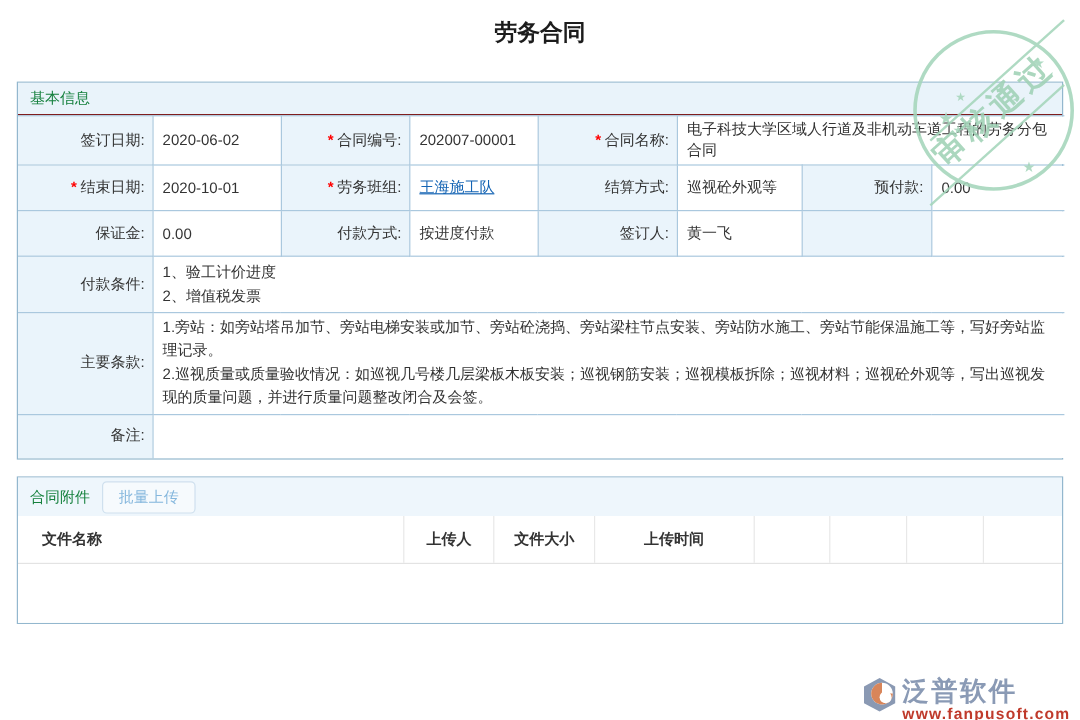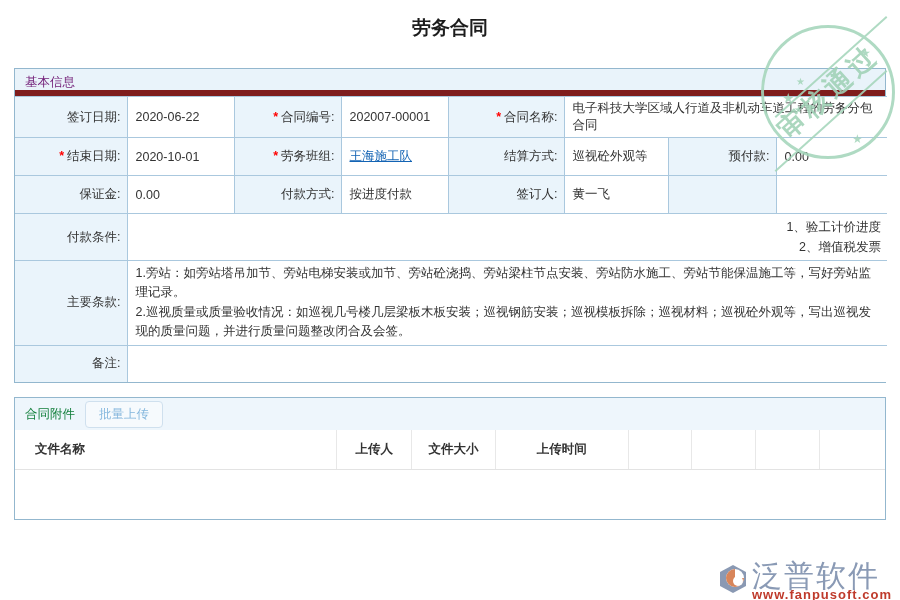--- a/index.html
+++ b/index.html
@@ -4,32 +4,32 @@
 <style>
   * { margin:0; padding:0; box-sizing:border-box; }
   html,body { width:900px; height:600px; overflow:hidden; background:#fff;
     font-family:"Liberation Sans","DejaVu Sans",sans-serif; font-size:12.5px; color:#333; }
   .page { position:relative; width:900px; height:600px; }
 
   .title { margin-top:15px; text-align:center; font-size:19px; font-weight:bold; color:#1c1c1c; height:26px; line-height:26px; }
 
   .panel { margin:0 14px; border:1px solid #93b7ce; background:#fff; }
   .panel1 { margin-top:27px; }
-  .section-bar { height:27px; line-height:27px; padding-left:10px; background:#e9f3fa; color:#701a75; border-bottom:6px solid #7f1d1d; }
+  .section-bar { height:27px; line-height:27px; padding-left:10px; background:#e9f3fa; color:#15803d; border-bottom:1px solid #7f1d1d; }
 
   table.grid { width:100%; border-collapse:collapse; table-layout:fixed; }
   table.grid td { border:1px solid #aac8de; vertical-align:middle; font-size:12.5px; overflow:hidden; }
   table.grid tr td:first-child { border-left:none; }
   table.grid tr td:last-child { border-right:none; }
   table.grid tr:last-child td { border-bottom:none; }
   td.lb { background:#eaf4fb; text-align:right; padding:3px 6px 3px 2px; color:#333; }
   td.vl { background:#fff; text-align:left; padding:3px 6px 3px 8px; }
   .req { color:#f00; margin-right:3px; font-weight:bold; }
   a.lnk { color:#1464b4; text-decoration:underline; cursor:pointer; }
-  .mlines div { line-height:1.6;text-align:right; }
+  .mlines div { line-height:1.6; }
   .clauses div { line-height:1.55; }
 
   .panel2 { margin-top:14px; }
   .att-bar { height:32px; display:flex; align-items:center; gap:10px; padding-left:10px; background:#eef6fc; }
   .att-title { color:#15803d; }
   .btn-upload { display:inline-block; padding:4px 13px; border:1px solid #cfe0ee; border-radius:4px;
     background:#f6fafd; color:#85b7dd; font-size:12.5px; cursor:pointer; }
   .att-head { display:flex; height:40px; align-items:center; background:#fff; border-bottom:1px solid #e3e3e3; font-weight:bold; color:#333; }
   .att-head .c { height:100%; display:flex; align-items:center; justify-content:center; border-left:1px solid #e8e8e8; }
   .att-head .c:first-child { border-left:none; justify-content:flex-start; padding-left:20px; }
@@ -46,21 +46,21 @@
   .star { position:absolute; color:#a5d6bb; }
   .s1 { left:18px; top:62px; font-size:14px; }
   .s2 { left:32px; top:48px; font-size:10px; }
   .s3 { left:30px; top:76px; font-size:10px; }
   .s4 { left:96px; top:18px; font-size:12px; }
   .s5 { left:88px; top:104px; font-size:12px; }
 
   
   .logo { position:absolute; right:8px; top:549px; z-index:10; display:flex; align-items:flex-start; gap:4px; }
   .logo-texts { display:flex; flex-direction:column; }
-  .logo-brand { font-size:30px; font-weight:normal; color:#8a9ab5; letter-spacing:2px; line-height:24px; }
+  .logo-brand { font-size:22px; font-weight:bold; color:#8a9ab5; letter-spacing:2px; line-height:24px; }
   .logo-url { font-size:13px; font-weight:bold; color:#bf3a2b; line-height:14px; letter-spacing:1px; }
 </style>
 </head>
 <body>
 
 <div class="page">
 
   <div class="title">劳务合同</div>
 
   <div class="stamp">
@@ -83,21 +83,21 @@
           <col style="width:107px">
           <col style="width:107px">
         <col style="width:116px">
           <col style="width:104px">
           <col style="width:108px">
           <col style="width:111px">
       </colgroup>
       <tbody>
           <tr style="height:38px">
         <td class="lb"><span>签订日期:</span></td>
-        <td class="vl">2020-06-22</td>
+        <td class="vl">2020-06-02</td>
         <td class="lb"><span class="req">*</span><span>合同编号:</span></td>
         <td class="vl">202007-00001</td>
         <td class="lb"><span class="req">*</span><span>合同名称:</span></td>
         <td class="vl" colspan="3">电子科技大学区域人行道及非机动车道工程的劳务分包合同</td>
       </tr>
       <tr style="height:38px">
         <td class="lb"><span class="req">*</span><span>结束日期:</span></td>
         <td class="vl">2020-10-01</td>
         <td class="lb"><span class="req">*</span><span>劳务班组:</span></td>
         <td class="vl"><a class="lnk">王海施工队</a></td>

